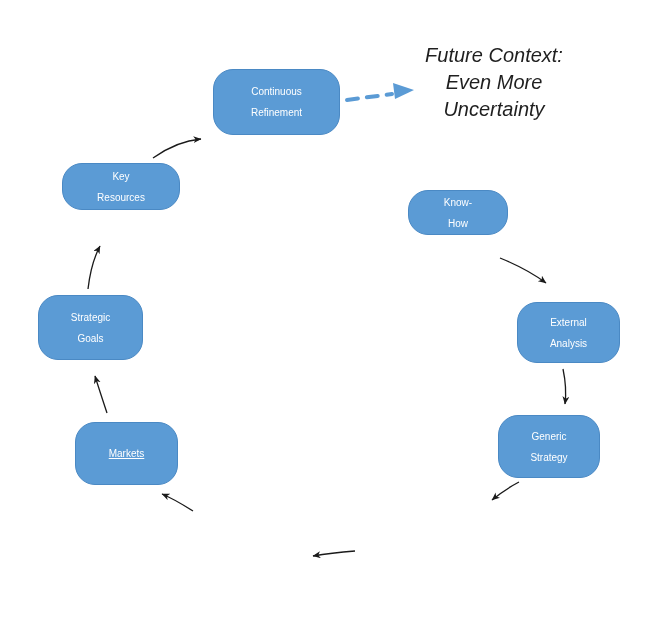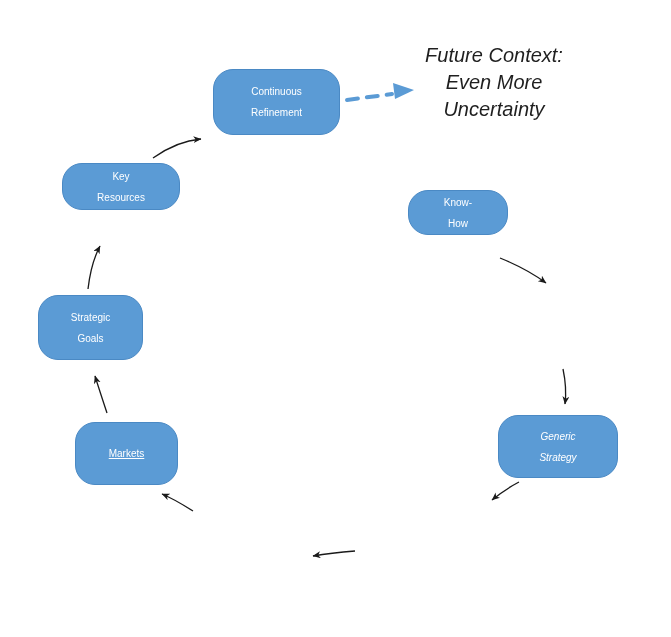--- a/index.html
+++ b/index.html
@@ -50,21 +50,21 @@
     text-align:center;
     white-space:pre-line;
   }
   
   .n-cr{left:213px;top:69px;width:127px;height:66px;}
   .n-kr{left:62px;top:163px;width:118px;height:47px;}
   .n-sg{left:38px;top:295px;width:105px;height:65px;}
   .n-mk{left:75px;top:422px;width:103px;height:63px;text-decoration:underline;}
   .n-of{left:203px;top:515px;width:100px;height:63px;}
   .n-tc{left:363px;top:503px;width:117px;height:65px;}
-  .n-gs{left:498px;top:415px;width:120px;height:63px;font-style:italic;}
+  .n-gs{left:498px;top:415px;width:102px;height:63px;}
   .n-ea{left:517px;top:302px;width:103px;height:61px;}
   .n-kh{left:408px;top:190px;width:100px;height:45px;}
   .ctx-future{left:394px;top:42px;width:200px;}
   .ctx-current{left:227px;top:303px;width:200px;}
 </style>
 </head>
 <body>
 
 <div class="canvas">
 
@@ -90,20 +90,22 @@
 
   <div class="node n-cr">Continuous
 Refinement</div>
   <div class="node n-kr">Key
 Resources</div>
   <div class="node n-sg">Strategic
 Goals</div>
   <div class="node n-mk">Markets</div>
   <div class="node n-gs">Generic
 Strategy</div>
+  <div class="node n-ea">External
+Analysis</div>
   <div class="node n-kh">Know-
 How</div>
 
   <div class="context ctx-future">Future Context:
 Even More
 Uncertainty</div>
 
 </div>
 
 </body></html>

